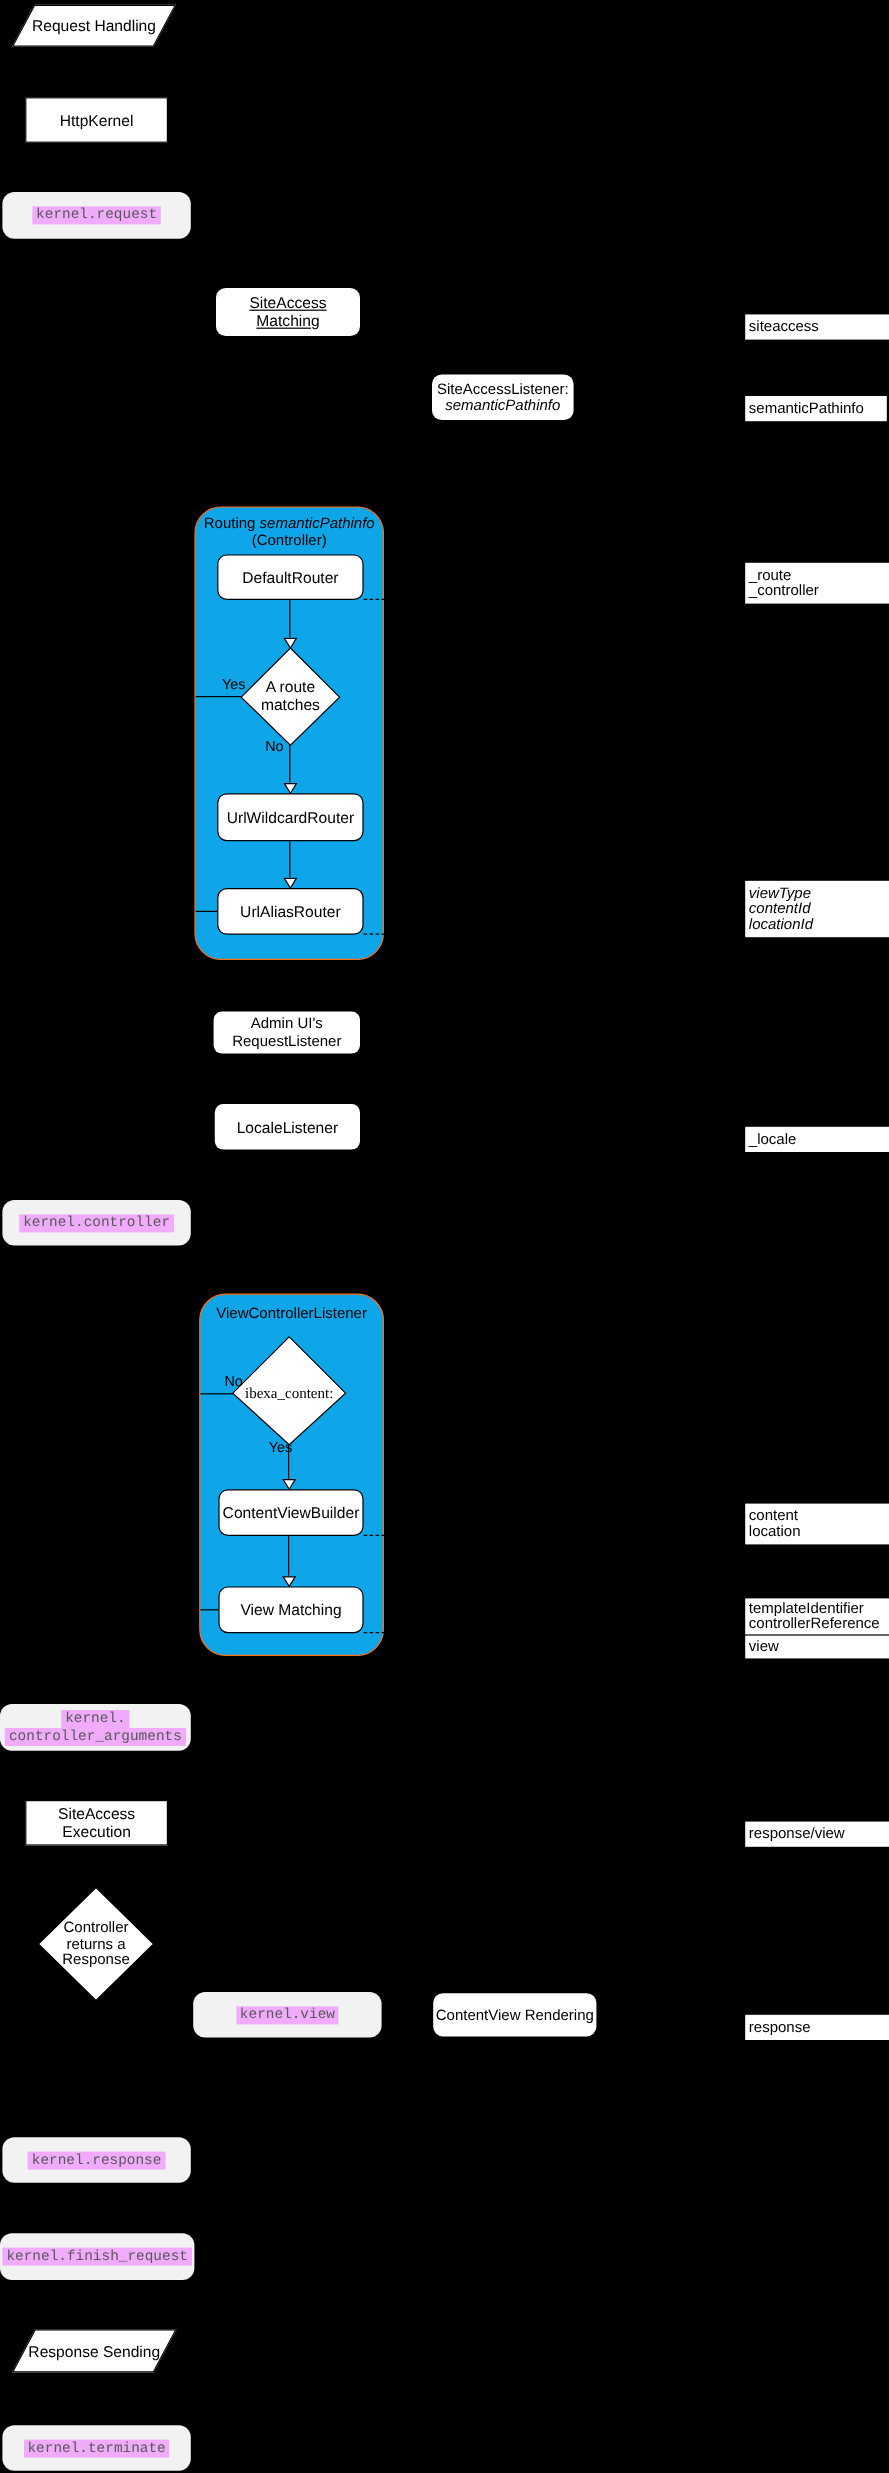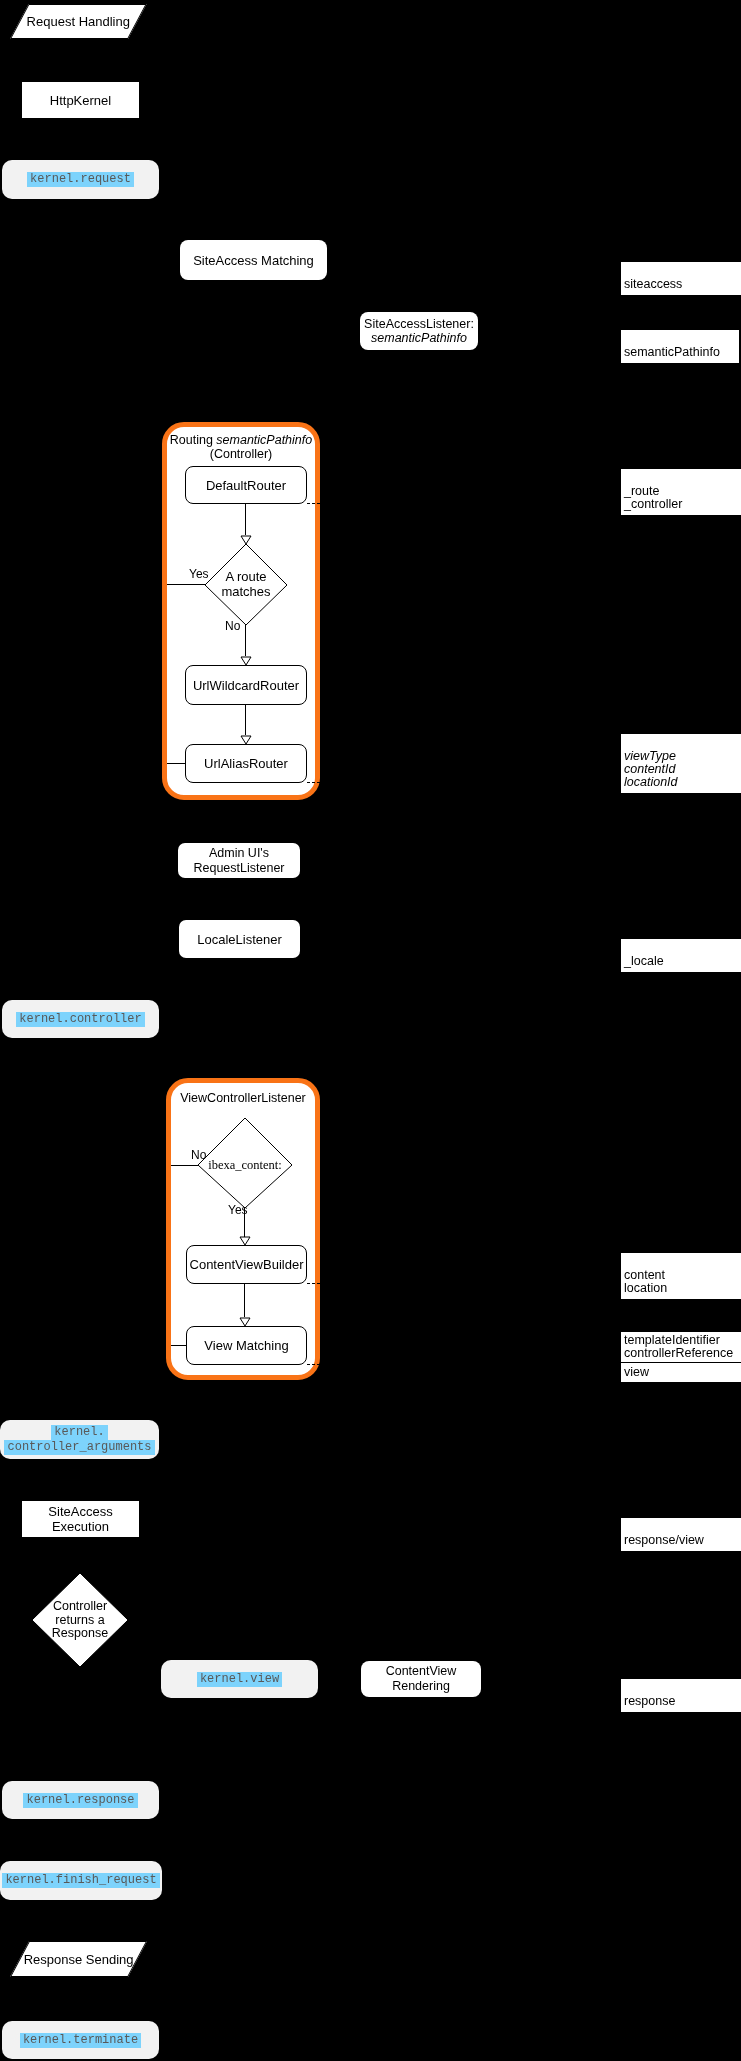--- a/index.html
+++ b/index.html
@@ -10,28 +10,28 @@
   .node{position:absolute;box-sizing:border-box;background:#ffffff;border:1px solid #000;
         display:flex;align-items:center;justify-content:center;text-align:center;
         font-size:13px;line-height:15px;}
   .r8{border-radius:8px;}
   .r7{border-radius:7px;border:none;}
   
   .event{position:absolute;box-sizing:border-box;background:#f2f2f2;border-radius:10px;
          display:flex;flex-direction:column;align-items:center;justify-content:center;
          font-family:"Liberation Mono","DejaVu Sans Mono",monospace;font-size:12px;
          line-height:15px;color:#595959;}
-  .strip{background:#7dd3fc;padding:0 3px;white-space:pre;}
-  
-  .container{position:absolute;box-sizing:border-box;background:#ffffff;border:5px solid #f97316;
+  .strip{background:#f0abfc;padding:0 3px;white-space:pre;}
+  
+  .container{position:absolute;box-sizing:border-box;background:#0ea5e9;border:1px solid #f97316;
              border-radius:22px;}
   .ctitle{position:absolute;left:0;width:100%;text-align:center;font-size:12.5px;line-height:14px;}
   
   .label{position:absolute;left:621px;width:120px;background:#ffffff;color:#000;
-         font-size:12.5px;line-height:13px;padding:16px 0 4px 3px;box-sizing:border-box;}
+         font-size:12.5px;line-height:13px;padding:4px 0 4px 3px;box-sizing:border-box;}
   
   .hline{position:absolute;height:1px;background:#000;}
   .vline{position:absolute;width:1px;background:#000;}
   .dash{position:absolute;height:0;border-top:1px dashed #000;}
   .small{position:absolute;font-size:12px;line-height:12px;}
   
   .para{position:absolute;box-sizing:border-box;background:#fff;border:1px solid #000;
         transform:skewX(-28deg);transform-origin:0 100%;}
   .unskew{width:100%;height:100%;transform:skewX(28deg);display:flex;align-items:center;
           justify-content:center;font-size:13px;}
@@ -48,21 +48,21 @@
   </div>
 
   <div class="node" style="left:21px;top:81px;width:119px;height:38px;">
     <span>HttpKernel</span>
   </div>
 
   <div class="event" style="left:2px;top:160px;width:157px;height:39px;">
     <span class="strip">kernel.request</span>
   </div>
 
-  <div class="node r8" style="left:180px;top:240px;width:147px;height:40px;border:none;">
+  <div class="node r8" style="left:180px;top:240px;width:120px;height:40px;border:none;text-decoration:underline;">
     <span>SiteAccess Matching</span>
   </div>
 
 
   <div class="node r8" style="left:360px;top:312px;width:118px;height:38px;border:none;font-size:12.5px;line-height:14px;flex-direction:column;">
     <div>SiteAccessListener:</div>
     <div style="font-style:italic;">semanticPathinfo</div>
   </div>
 
   <div class="label" style="top:262px;">siteaccess</div>
@@ -219,21 +219,21 @@
   <div class="dtext" style="left:30px;top:1600px;width:100px;font-size:12.5px;line-height:13.5px;">
     <div>Controller</div>
     <div>returns a</div>
     <div>Response</div>
   </div>
 
   <div class="event" style="left:161px;top:1660px;width:157px;height:38px;">
     <span class="strip">kernel.view</span>
   </div>
 
-  <div class="node r8" style="left:361px;top:1661px;width:120px;height:36px;border:none;font-size:12.5px;">
+  <div class="node r8" style="left:361px;top:1661px;width:136px;height:36px;border:none;font-size:12.5px;">
     <span>ContentView Rendering</span>
   </div>
 
   <div class="label" style="top:1679px;">response</div>
 
   <div class="event" style="left:2px;top:1781px;width:157px;height:38px;">
     <span class="strip">kernel.response</span>
   </div>
 
   <div class="event" style="left:0;top:1861px;width:162px;height:39px;">

